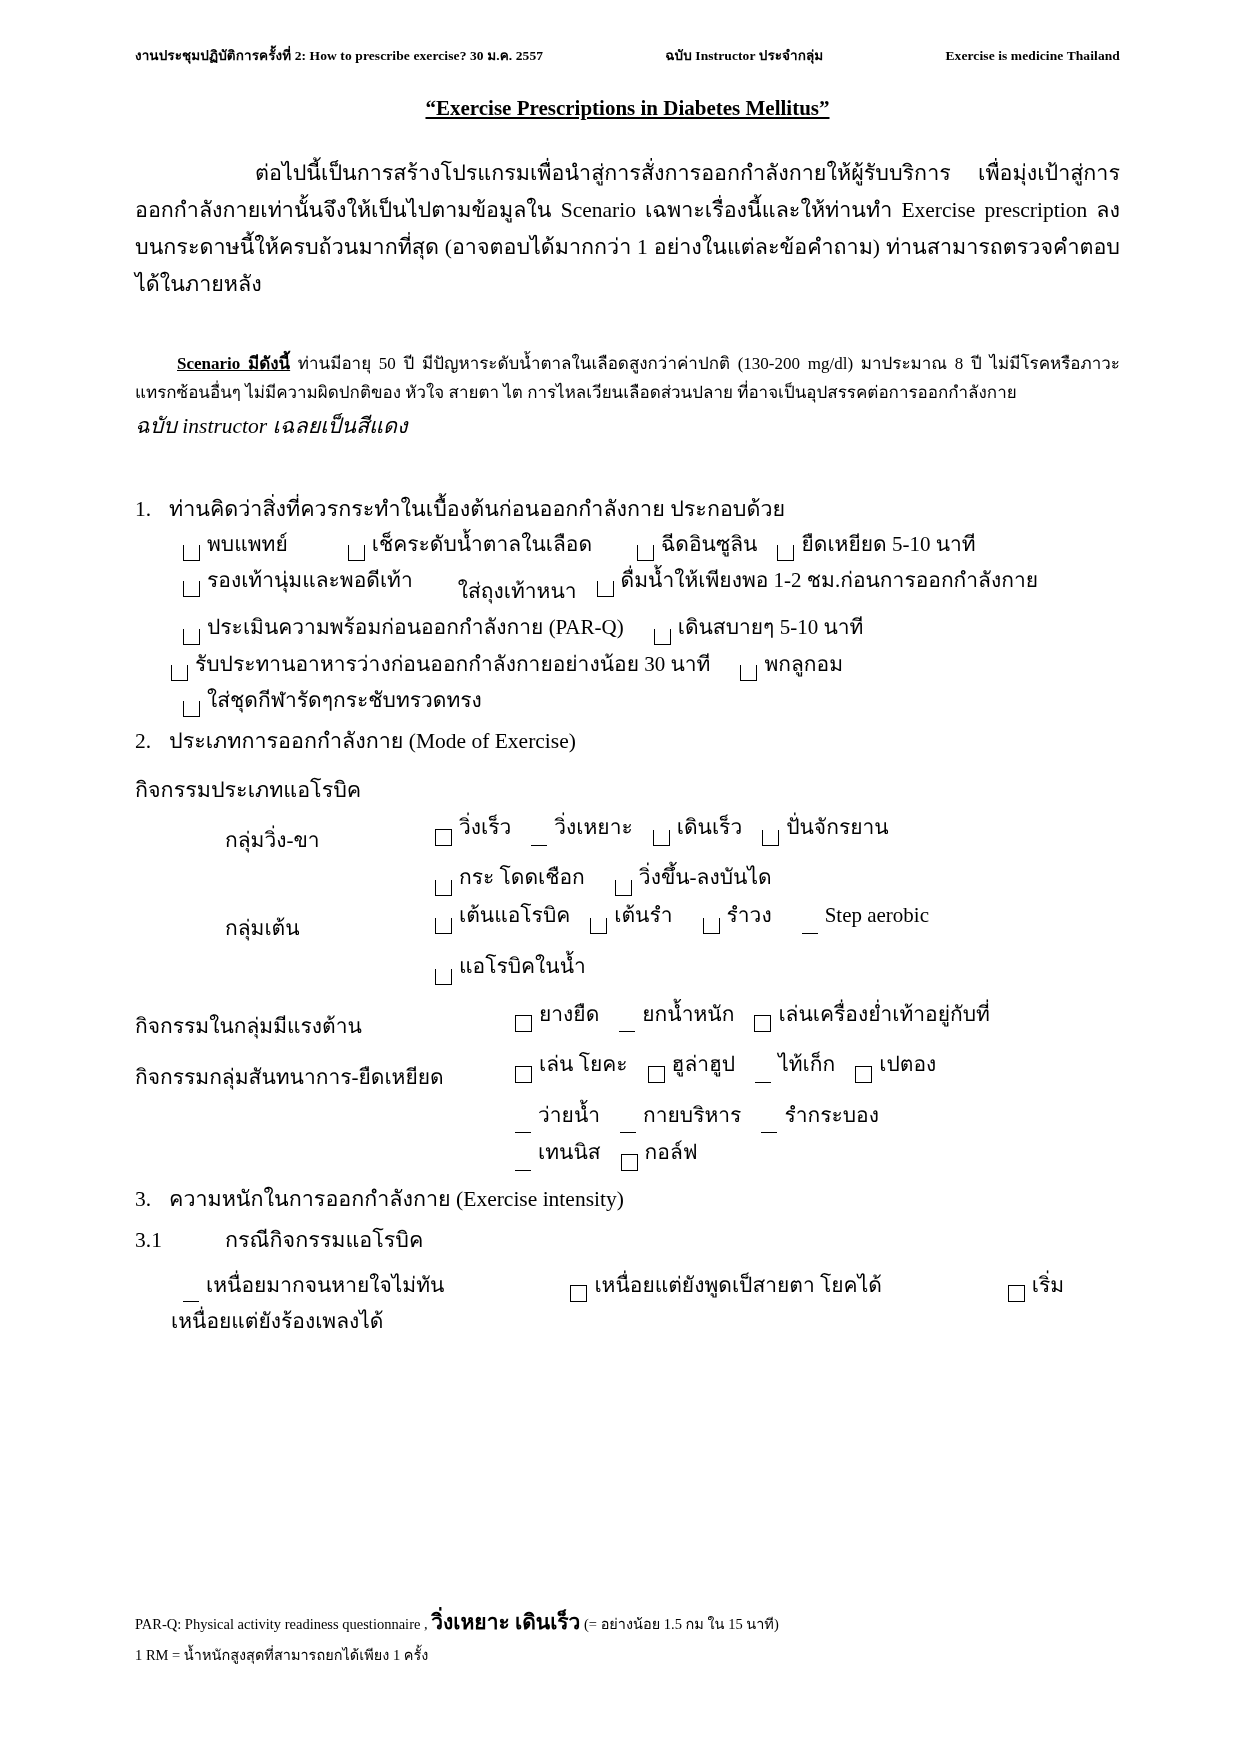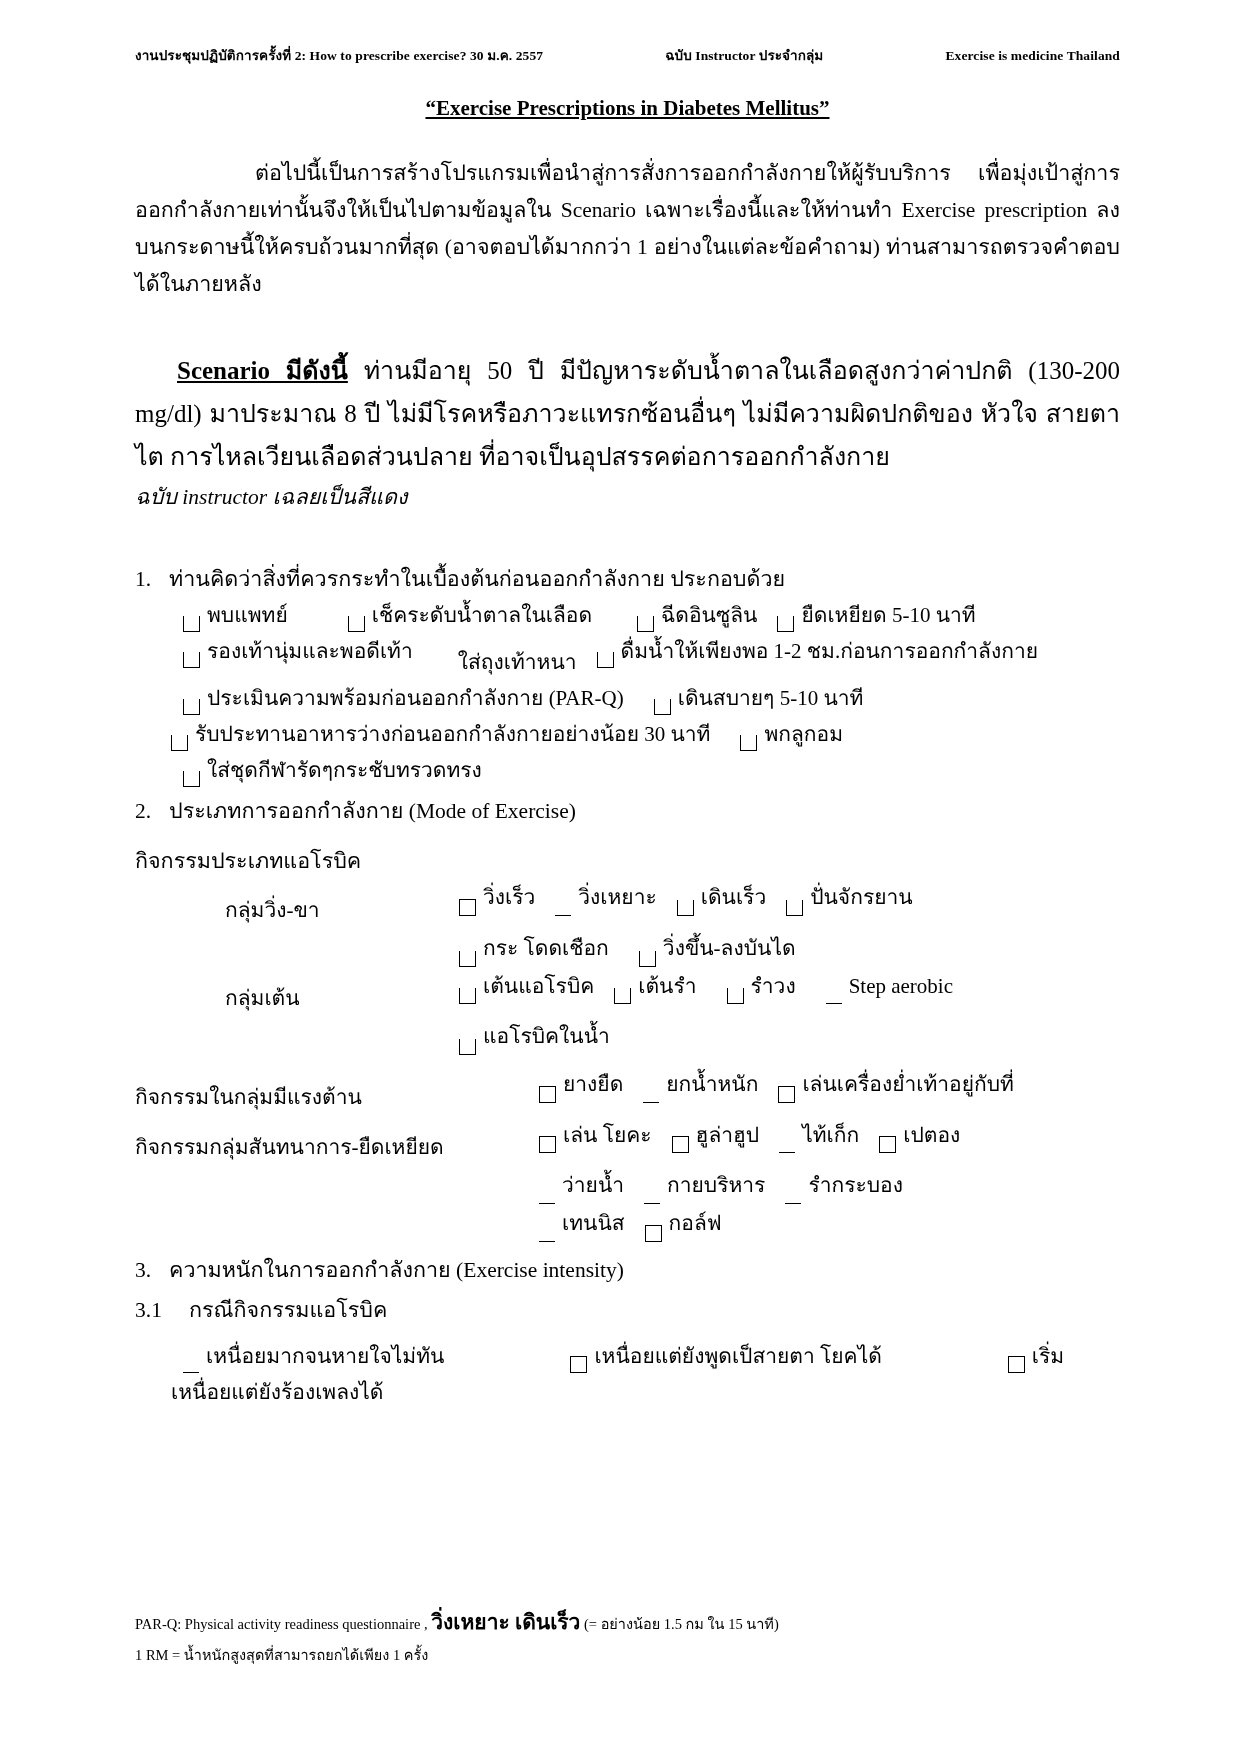--- a/index.html
+++ b/index.html
@@ -42,21 +42,21 @@
   p.body-text {
     font-size: 21.5px;
     line-height: 1.72;
     margin: 0 0 0 0;
     text-align: justify;
     text-justify: inter-word;
   }
   p.body-text.indent { text-indent: 120px; }
   .scenario-block {
     margin-top: 46px;
-    font-size: 25px;
+    font-size: 17px;
     line-height: 1.72;
     text-align: justify;
   }
   .scenario-lead {
     font-weight: bold;
     text-decoration: underline;
   }
   .scenario-indent { padding-left: 42px; }
   .instructor-note {
     font-size: 21.5px;
@@ -101,21 +101,20 @@
     height: 10px;
     width: 16px;
   }
   .indent-1 { padding-left: 48px; }
   .indent-2 { padding-left: 36px; }
   .mode-row {
     display: flex;
     font-size: 21px;
     line-height: 1.8;
     align-items: baseline;
-    gap: 24px;
   }
   .mode-label { width: 300px; flex: 0 0 300px; padding-left: 90px; box-sizing: border-box; }
   .mode-label.wide { width: 380px; flex: 0 0 380px; padding-left: 0; }
   .mode-opts { display: flex; align-items: baseline; flex: 1 1 auto; }
   .sp-20 { width: 20px; flex: 0 0 20px; }
   .sp-30 { width: 30px; flex: 0 0 30px; }
   .sp-45 { width: 45px; flex: 0 0 45px; }
   .sp-60 { width: 60px; flex: 0 0 60px; }
   .sec-head { font-size: 21.5px; line-height: 1.7; margin-top: 14px; }
   .footer {
@@ -387,21 +386,21 @@
             </span>
         </span>
       </div>
     </div>
 
     <div class="q-item" style="margin-top:10px;">
       <div class="q-head">
         <span class="q-num">3.</span>
         <span>ความหนักในการออกกำลังกาย (Exercise intensity)</span>
       </div>
-      <div class="q-head" style="margin-top:6px;">
+      <div class="q-head" style="margin-top:6px;gap:36px;">
         <span class="q-num" style="width:54px;flex:0 0 54px;">3.1</span>
         <span>กรณีกิจกรรมแอโรบิค</span>
       </div>
 
       <div class="opt-line indent-1" style="margin-top:10px;gap:33px;">
         <span class="opt">
             <span class="box dash"></span>
             <span>เหนื่อยมากจนหายใจไม่ทัน</span>
           </span>
         <span class="sp-60"></span>

